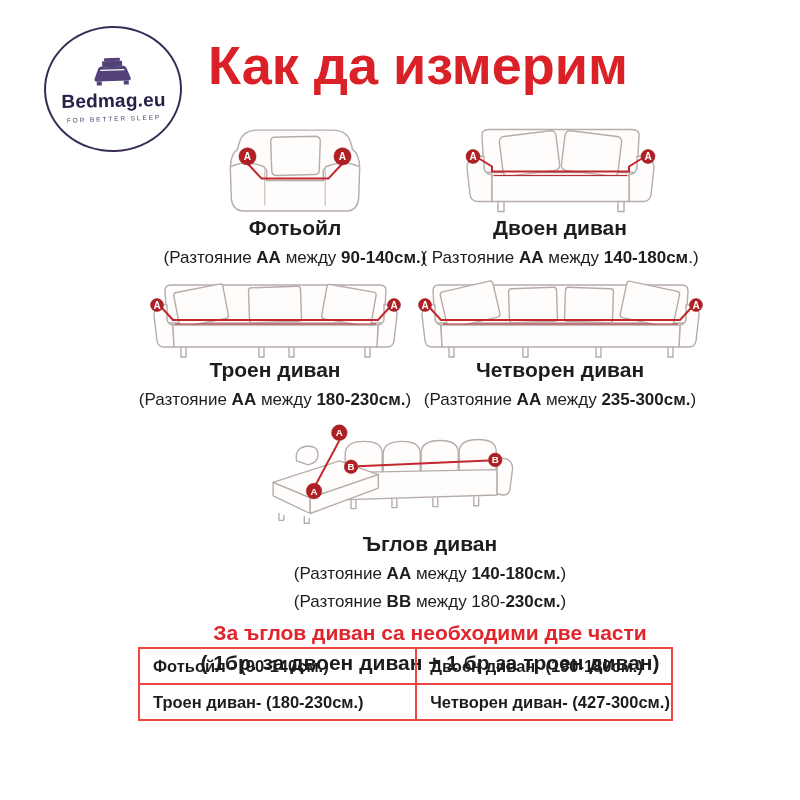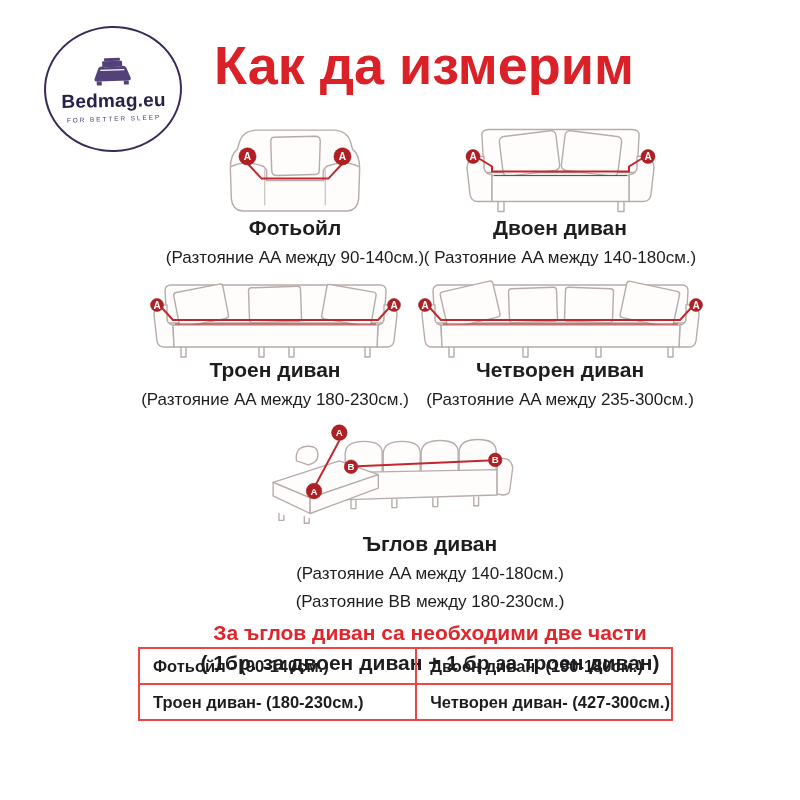--- a/index.html
+++ b/index.html
@@ -11,29 +11,29 @@
   .logo{
     position:absolute;left:44px;top:26px;width:134px;height:122px;
     border:2px solid #3a2a57;border-radius:50%;
     display:flex;flex-direction:column;align-items:center;justify-content:center;
     transform:rotate(-2deg);background:#fff;
   }
   .logo-brand{font-size:19px;font-weight:bold;color:#292047;letter-spacing:.2px;margin-top:2px;transform:rotate(1deg);}
   .logo-tagline{font-size:6.5px;letter-spacing:1.9px;color:#4a3c6b;margin-top:3px;}
   
   .main-title{
-    position:absolute;left:184px;top:36px;width:480px;text-align:center;
+    position:absolute;left:178px;top:36px;width:480px;text-align:center;
     font-size:54px;font-weight:bold;color:#da2128;line-height:1.1;white-space:nowrap;
   }
   
   .section{position:absolute;display:flex;flex-direction:column;align-items:center;}
   .sec-img{display:flex;align-items:flex-end;justify-content:center;}
   .sec-name{font-weight:bold;font-size:21px;margin-top:0;white-space:nowrap;}
   .sec-desc{font-size:17px;margin-top:8px;white-space:nowrap;}
-  .sec-desc b{font-weight:normal;}
+  .sec-desc b{font-weight:bold;}
   #sec-armchair{left:160px;top:120px;width:270px;}
   #sec-double{left:405px;top:120px;width:310px;}
   #sec-triple{left:125px;top:276px;width:300px;}
   #sec-quad{left:400px;top:276px;width:320px;}
   #sec-corner{left:130px;top:420px;width:600px;}
   #sec-corner .sec-img{position:relative;left:-40px;}
   .corner-note-red{font-size:21px;font-weight:bold;color:#e0262c;margin-top:9px;white-space:nowrap;}
   .corner-note-black{font-size:21px;font-weight:bold;margin-top:6px;white-space:nowrap;}
   
   .sk path,.sk rect{fill:#fefdfc;stroke:#b6acaa;stroke-width:1.4;stroke-linejoin:round;stroke-linecap:round;}

